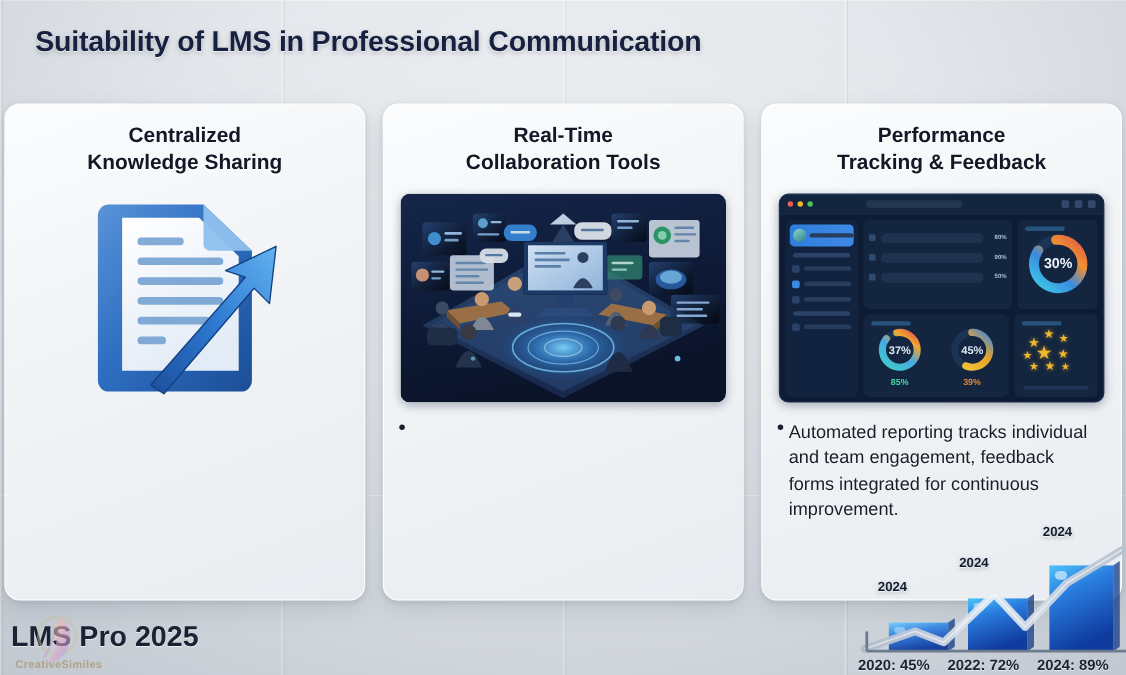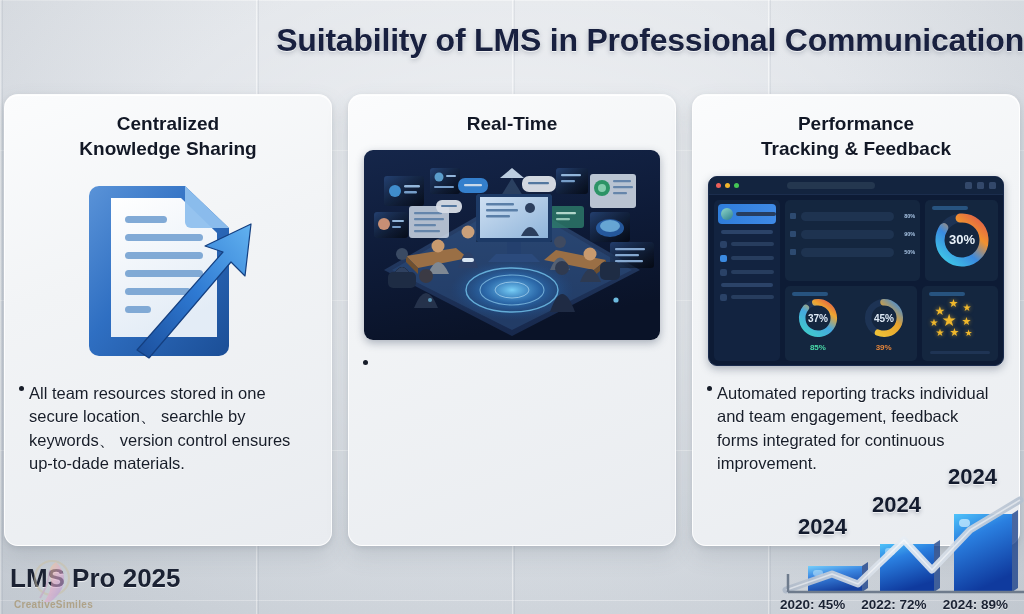--- a/index.html
+++ b/index.html
@@ -31,22 +31,22 @@
   }
   .vign{
     position:absolute;inset:0;
     background:radial-gradient(ellipse at 50% 40%,rgba(255,255,255,.55) 0%,rgba(255,255,255,0) 55%,rgba(120,132,146,.22) 100%);
     pointer-events:none;
   }
 
   
   .title{
     position:absolute;left:0;right:0;top:22px;
-    text-align:right;
-    font-size:32px;font-weight:bold;
+    text-align:left;
+    font-size:26px;font-weight:bold;
     letter-spacing:-.2px;
     color:#18203f;
     text-shadow:0 1px 0 rgba(255,255,255,.7), 0 2px 5px rgba(60,70,90,.30);
     white-space:nowrap;
     padding-left:32px;
   }
 
   
   .cards{
     position:absolute;left:4px;top:94px;width:1016px;height:452px;
@@ -172,21 +172,21 @@
     position:absolute;left:14px;bottom:4px;
     font-size:10px;font-weight:bold;letter-spacing:.3px;
     color:#a8956f;opacity:.75;
   }
 
   
   .minichart{
     position:absolute;right:0;bottom:0;width:244px;height:140px;
   }
   .mc-year{
-    position:absolute;font-size:22px;font-weight:bold;color:#131b2e;
+    position:absolute;font-size:12px;font-weight:bold;color:#131b2e;
     text-shadow:0 1px 0 rgba(255,255,255,.7),0 2px 4px rgba(60,70,90,.35);
   }
   .mc-labels{
     position:absolute;left:0;right:0;bottom:2px;
     display:flex;font-size:13.5px;font-weight:bold;color:#1a2233;
     text-shadow:0 1px 0 rgba(255,255,255,.6);
   }
   .mc-labels span{flex:1;}
 </style>
 </head>
@@ -235,29 +235,26 @@
             <rect x="52" y="54" width="78" height="7" rx="3.5"></rect>
             <rect x="52" y="72" width="78" height="7" rx="3.5"></rect>
             <rect x="52" y="90" width="78" height="7" rx="3.5"></rect>
             <rect x="52" y="108" width="66" height="7" rx="3.5"></rect>
             <rect x="52" y="126" width="26" height="7" rx="3.5"></rect>
           </g>
 
           <path d="M64 170 L150 72 L132 66 L178 44 L172 96 L158 82 L76 178 z" fill="url(#arrB)" stroke="#143f80" stroke-width="1.2" stroke-linejoin="round"></path>
         </svg>
       </div>
-      <div class="card-body">
-        <span class="bullet"></span>
-        <span>All team resources stored in one secure location、 searchle by keywords、 version control ensures up-to-dade materials.</span>
-      </div>
     </div>
 
     <div class="card">
       <div class="card-title">
         <div>Real-Time</div>
+        <div>Collaboration Tools</div>
       </div>
       <div class="card-media">
         <div class="iso">
           <svg width="296" height="190" viewBox="0 0 296 190">
             <defs>
               <linearGradient id="rmBg" x1="0" y1="0" x2="0.3" y2="1">
                 <stop offset="0" stop-color="#15264a"></stop>
                 <stop offset=".55" stop-color="#0e1b38"></stop>
                 <stop offset="1" stop-color="#0a1328"></stop>
               </linearGradient>

